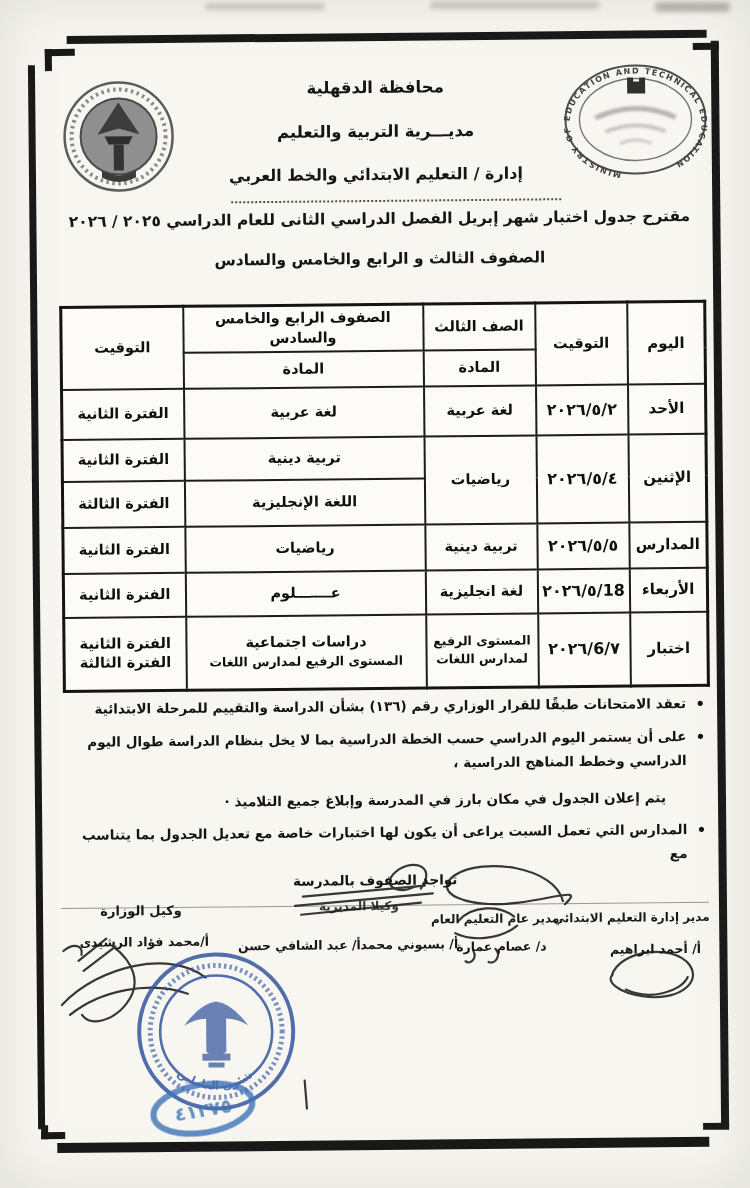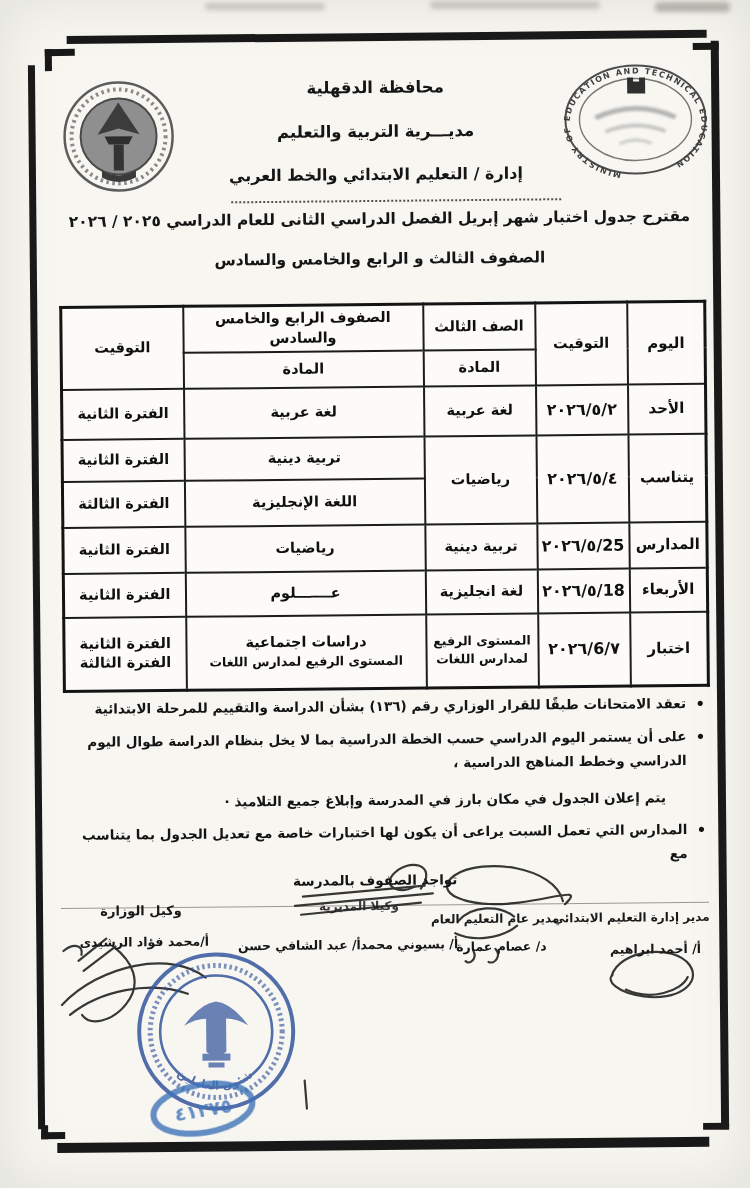--- a/index.html
+++ b/index.html
@@ -119,33 +119,33 @@
           <th>المادة</th>
         </tr>
         <tr style="height:50px">
           <td class="day">الأحد</td>
           <td class="dt">٢٠٢٦/٥/٢</td>
           <td>لغة عربية</td>
           <td>لغة عربية</td>
           <td>الفترة الثانية</td>
         </tr>
         <tr style="height:42px">
-          <td class="day" rowspan="2">يتناسب</td>
+          <td class="day" rowspan="2">الإثنين</td>
           <td class="dt" rowspan="2">٢٠٢٦/٥/٤</td>
           <td rowspan="2">رياضيات</td>
           <td>تربية دينية</td>
           <td>الفترة الثانية</td>
         </tr>
         <tr style="height:46px">
           <td>اللغة الإنجليزية</td>
           <td>الفترة الثالثة</td>
         </tr>
         <tr style="height:46px">
           <td class="day">المدارس</td>
-          <td class="dt">٢٠٢٦/٥/25</td>
+          <td class="dt">٢٠٢٦/٥/٥</td>
           <td>تربية دينية</td>
           <td>رياضيات</td>
           <td>الفترة الثانية</td>
         </tr>
         <tr style="height:44px">
           <td class="day">الأربعاء</td>
           <td class="dt">٢٠٢٦/٥/18</td>
           <td>لغة انجليزية</td>
           <td>عـــــــلوم</td>
           <td>الفترة الثانية</td>

